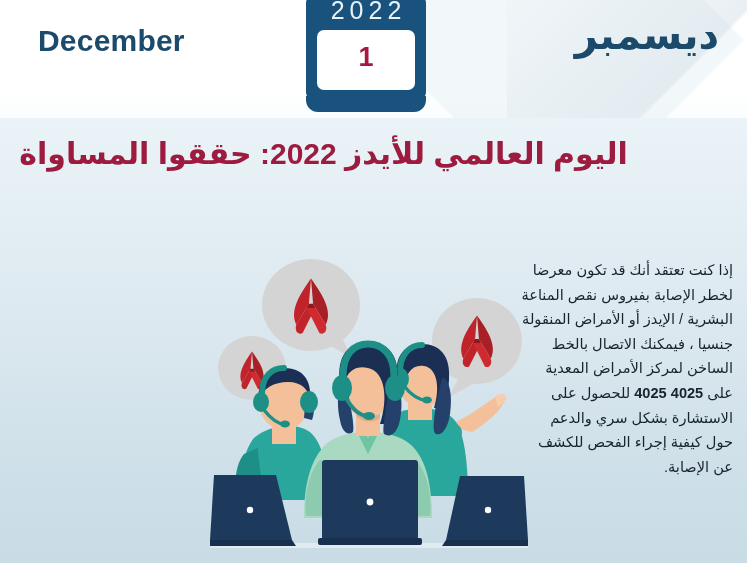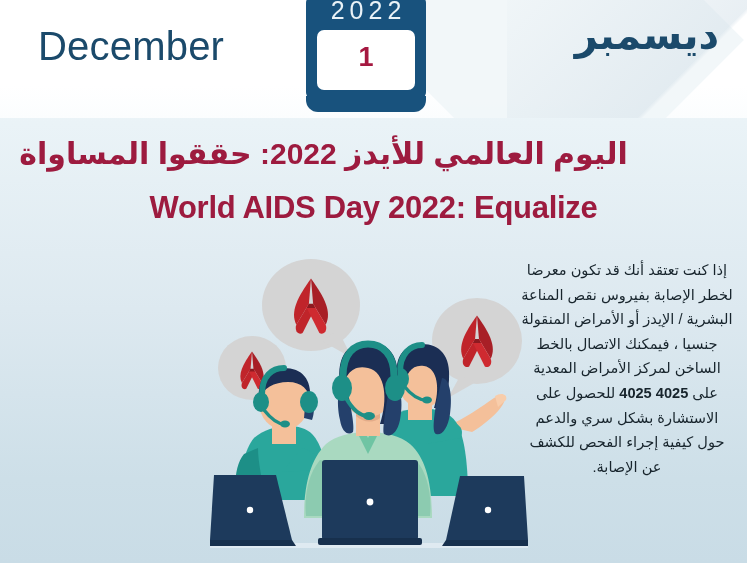--- a/index.html
+++ b/index.html
@@ -47,22 +47,22 @@
     height: 260px;
     background: #eef4f7;
     transform: rotate(45deg);
     opacity: 0.75;
   }
 
   .month-en {
     position: absolute;
     left: 38px;
     top: 24px;
-    font-size: 40px;
-    font-weight: 400;
+    font-size: 30px;
+    font-weight: 700;
     color: #1b4a6b;
     letter-spacing: 0.2px;
   }
   .month-ar {
     position: absolute;
     right: 28px;
     top: 12px;
     font-size: 40px;
     font-weight: 700;
     color: #1b4a6b;
@@ -163,21 +163,21 @@
   .text-ar {
     position: absolute;
     right: 14px;
     top: 258px;
     width: 212px;
     font-size: 14.6px;
     line-height: 24.6px;
     color: #17242c;
     direction: rtl;
     unicode-bidi: embed;
-    text-align: center;
+    text-align: right;
     margin-left: 28px;
   }
   .text-ar b { font-weight: 700; }
 
   
   .illus {
     position: absolute;
     left: 210px;
     top: 248px;
     width: 318px;
@@ -200,21 +200,20 @@
     <div class="calendar">
       <div class="cal-year">2022</div>
       <div class="cal-body">
         <div class="cal-day">1</div>
       </div>
     </div>
   </div>
   <div class="cal-foot"></div>
 
   <div class="title-ar">اليوم العالمي للأيدز 2022: حققوا المساواة</div>
-  <div class="title-en">World AIDS Day 2022: Equalize</div>
 
 
   <div class="text-ar">
     <span>إذا كنت تعتقد أنك قد تكون معرضا لخطر الإصابة بفيروس نقص المناعة البشرية / الإيدز أو الأمراض المنقولة جنسيا ، فيمكنك الاتصال بالخط الساخن لمركز الأمراض المعدية على </span><b>4025 4025</b><span> للحصول على الاستشارة بشكل سري والدعم حول كيفية إجراء الفحص للكشف عن الإصابة.</span>
   </div>
 
   <div class="illus">
     <svg width="318" height="315" viewBox="0 0 318 315" xmlns="http://www.w3.org/2000/svg">
       <defs>
         <g id="ribbon">

